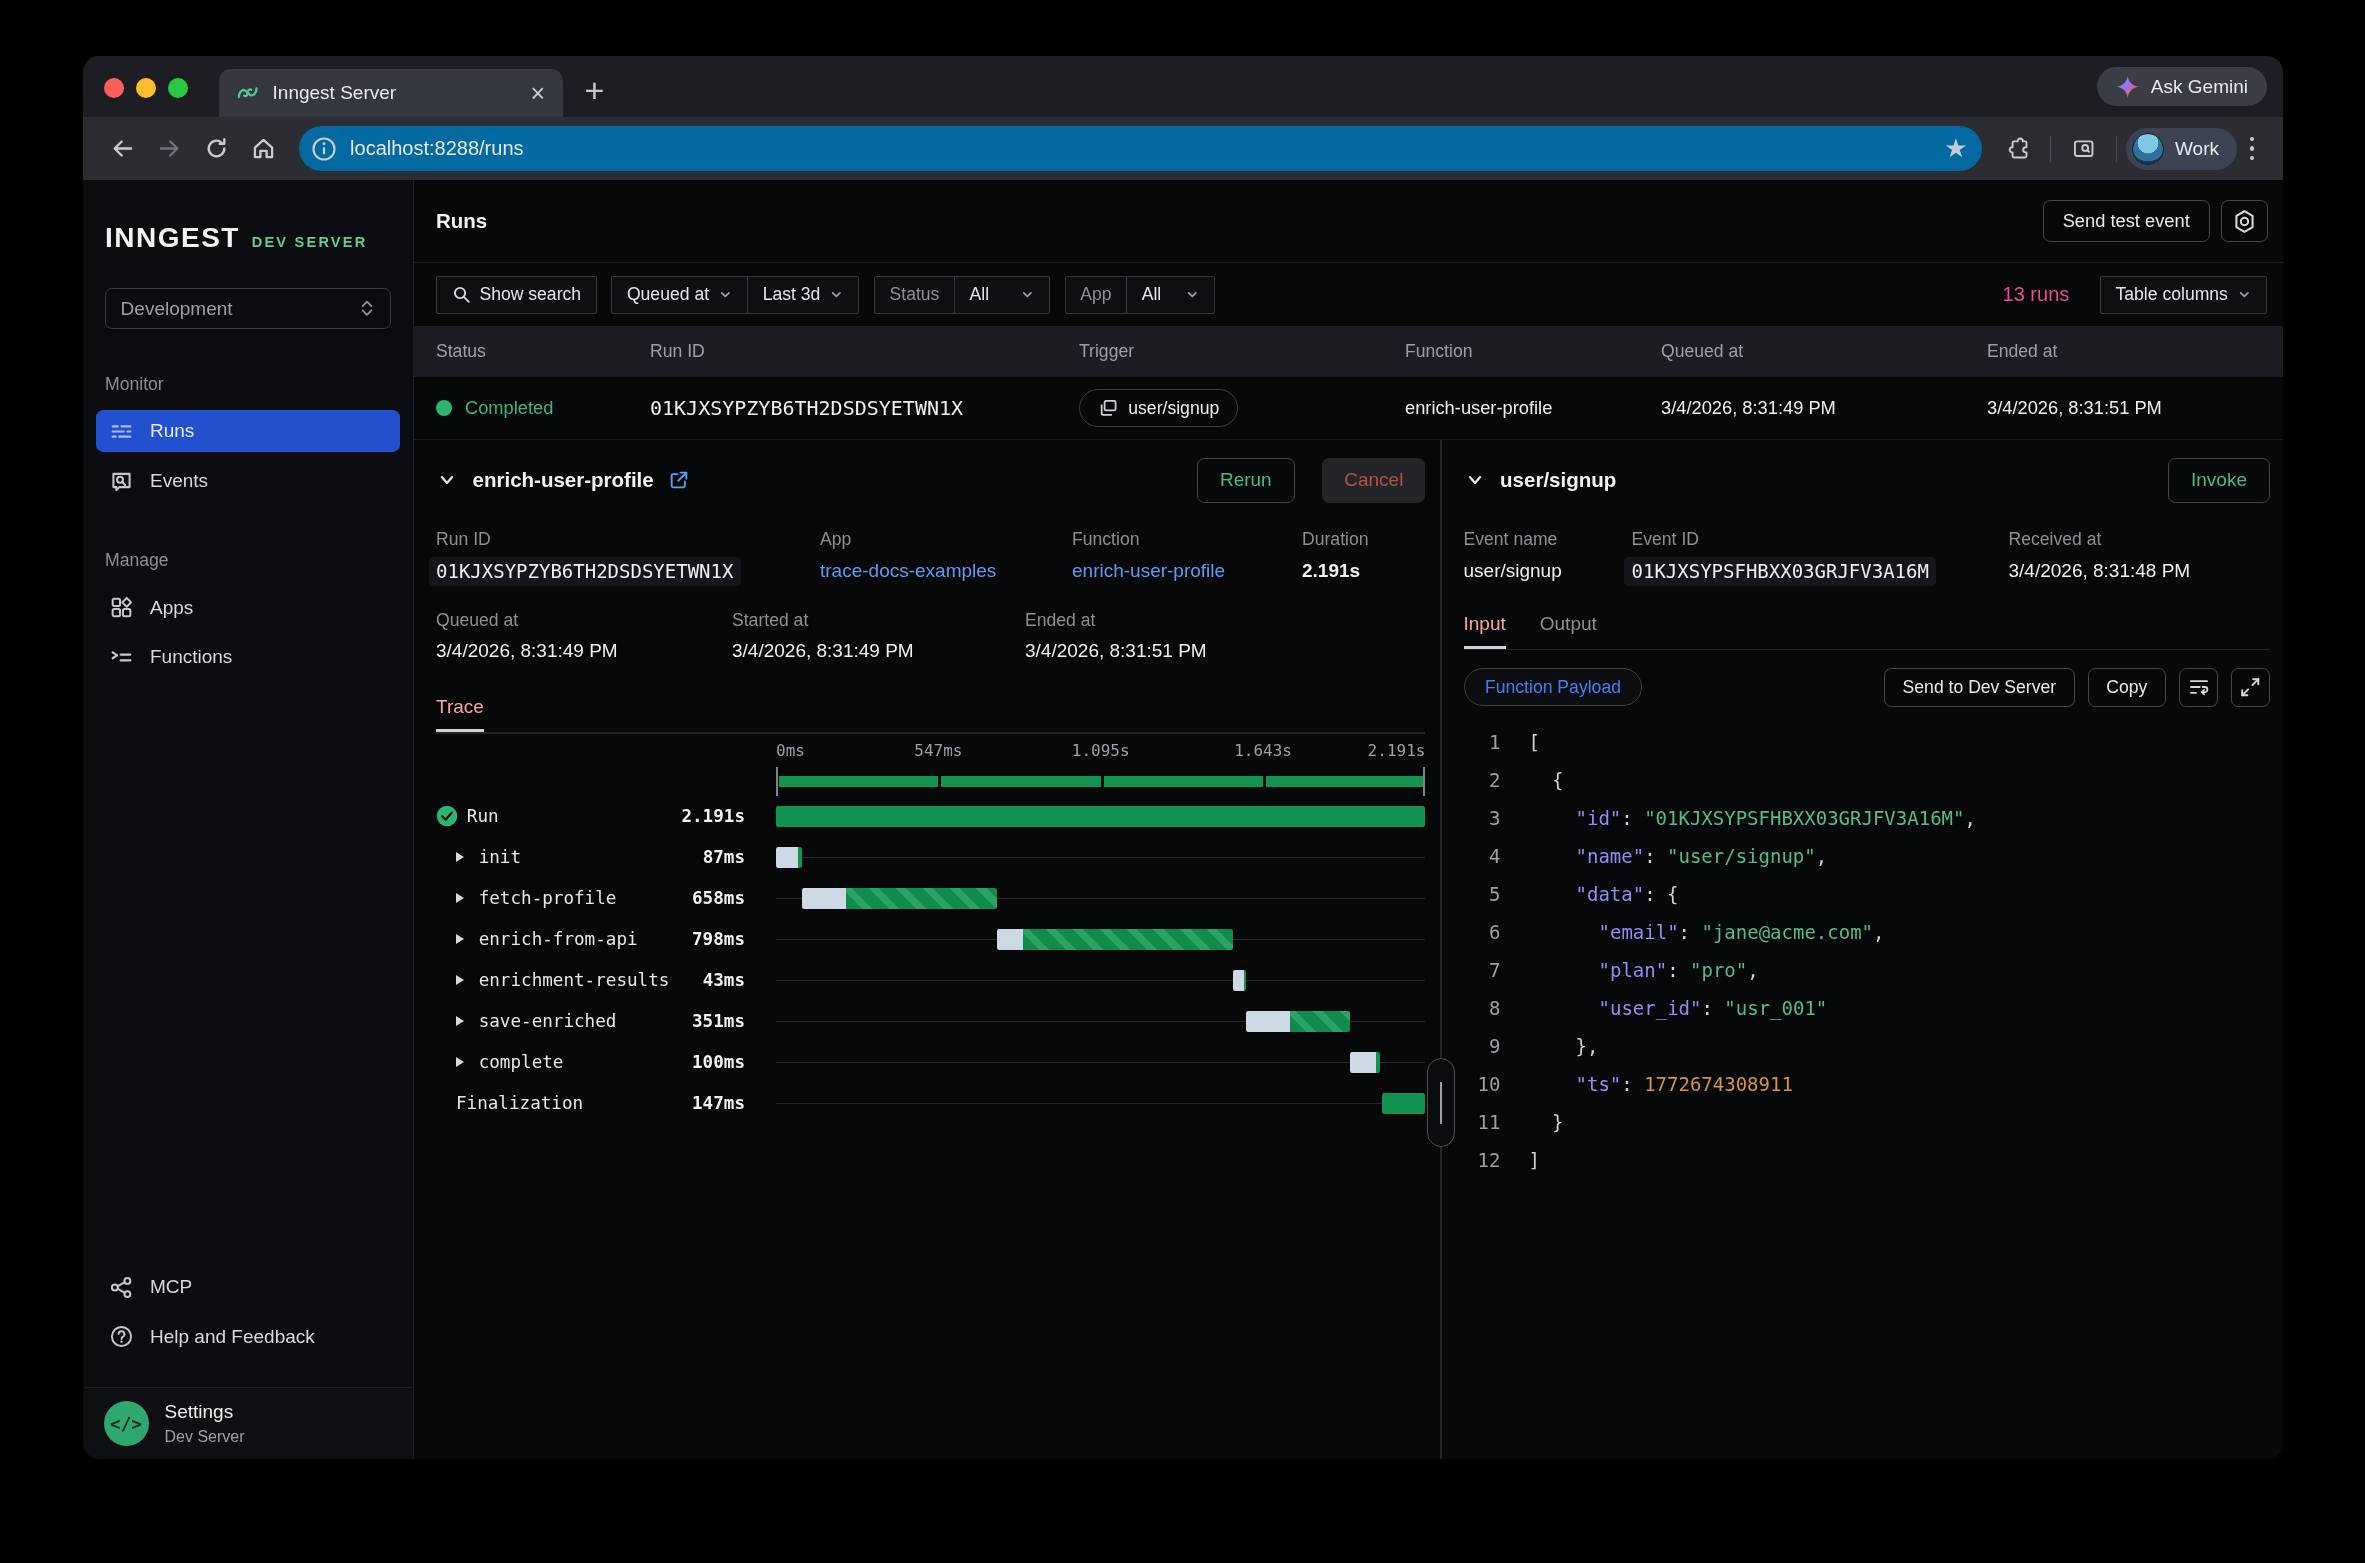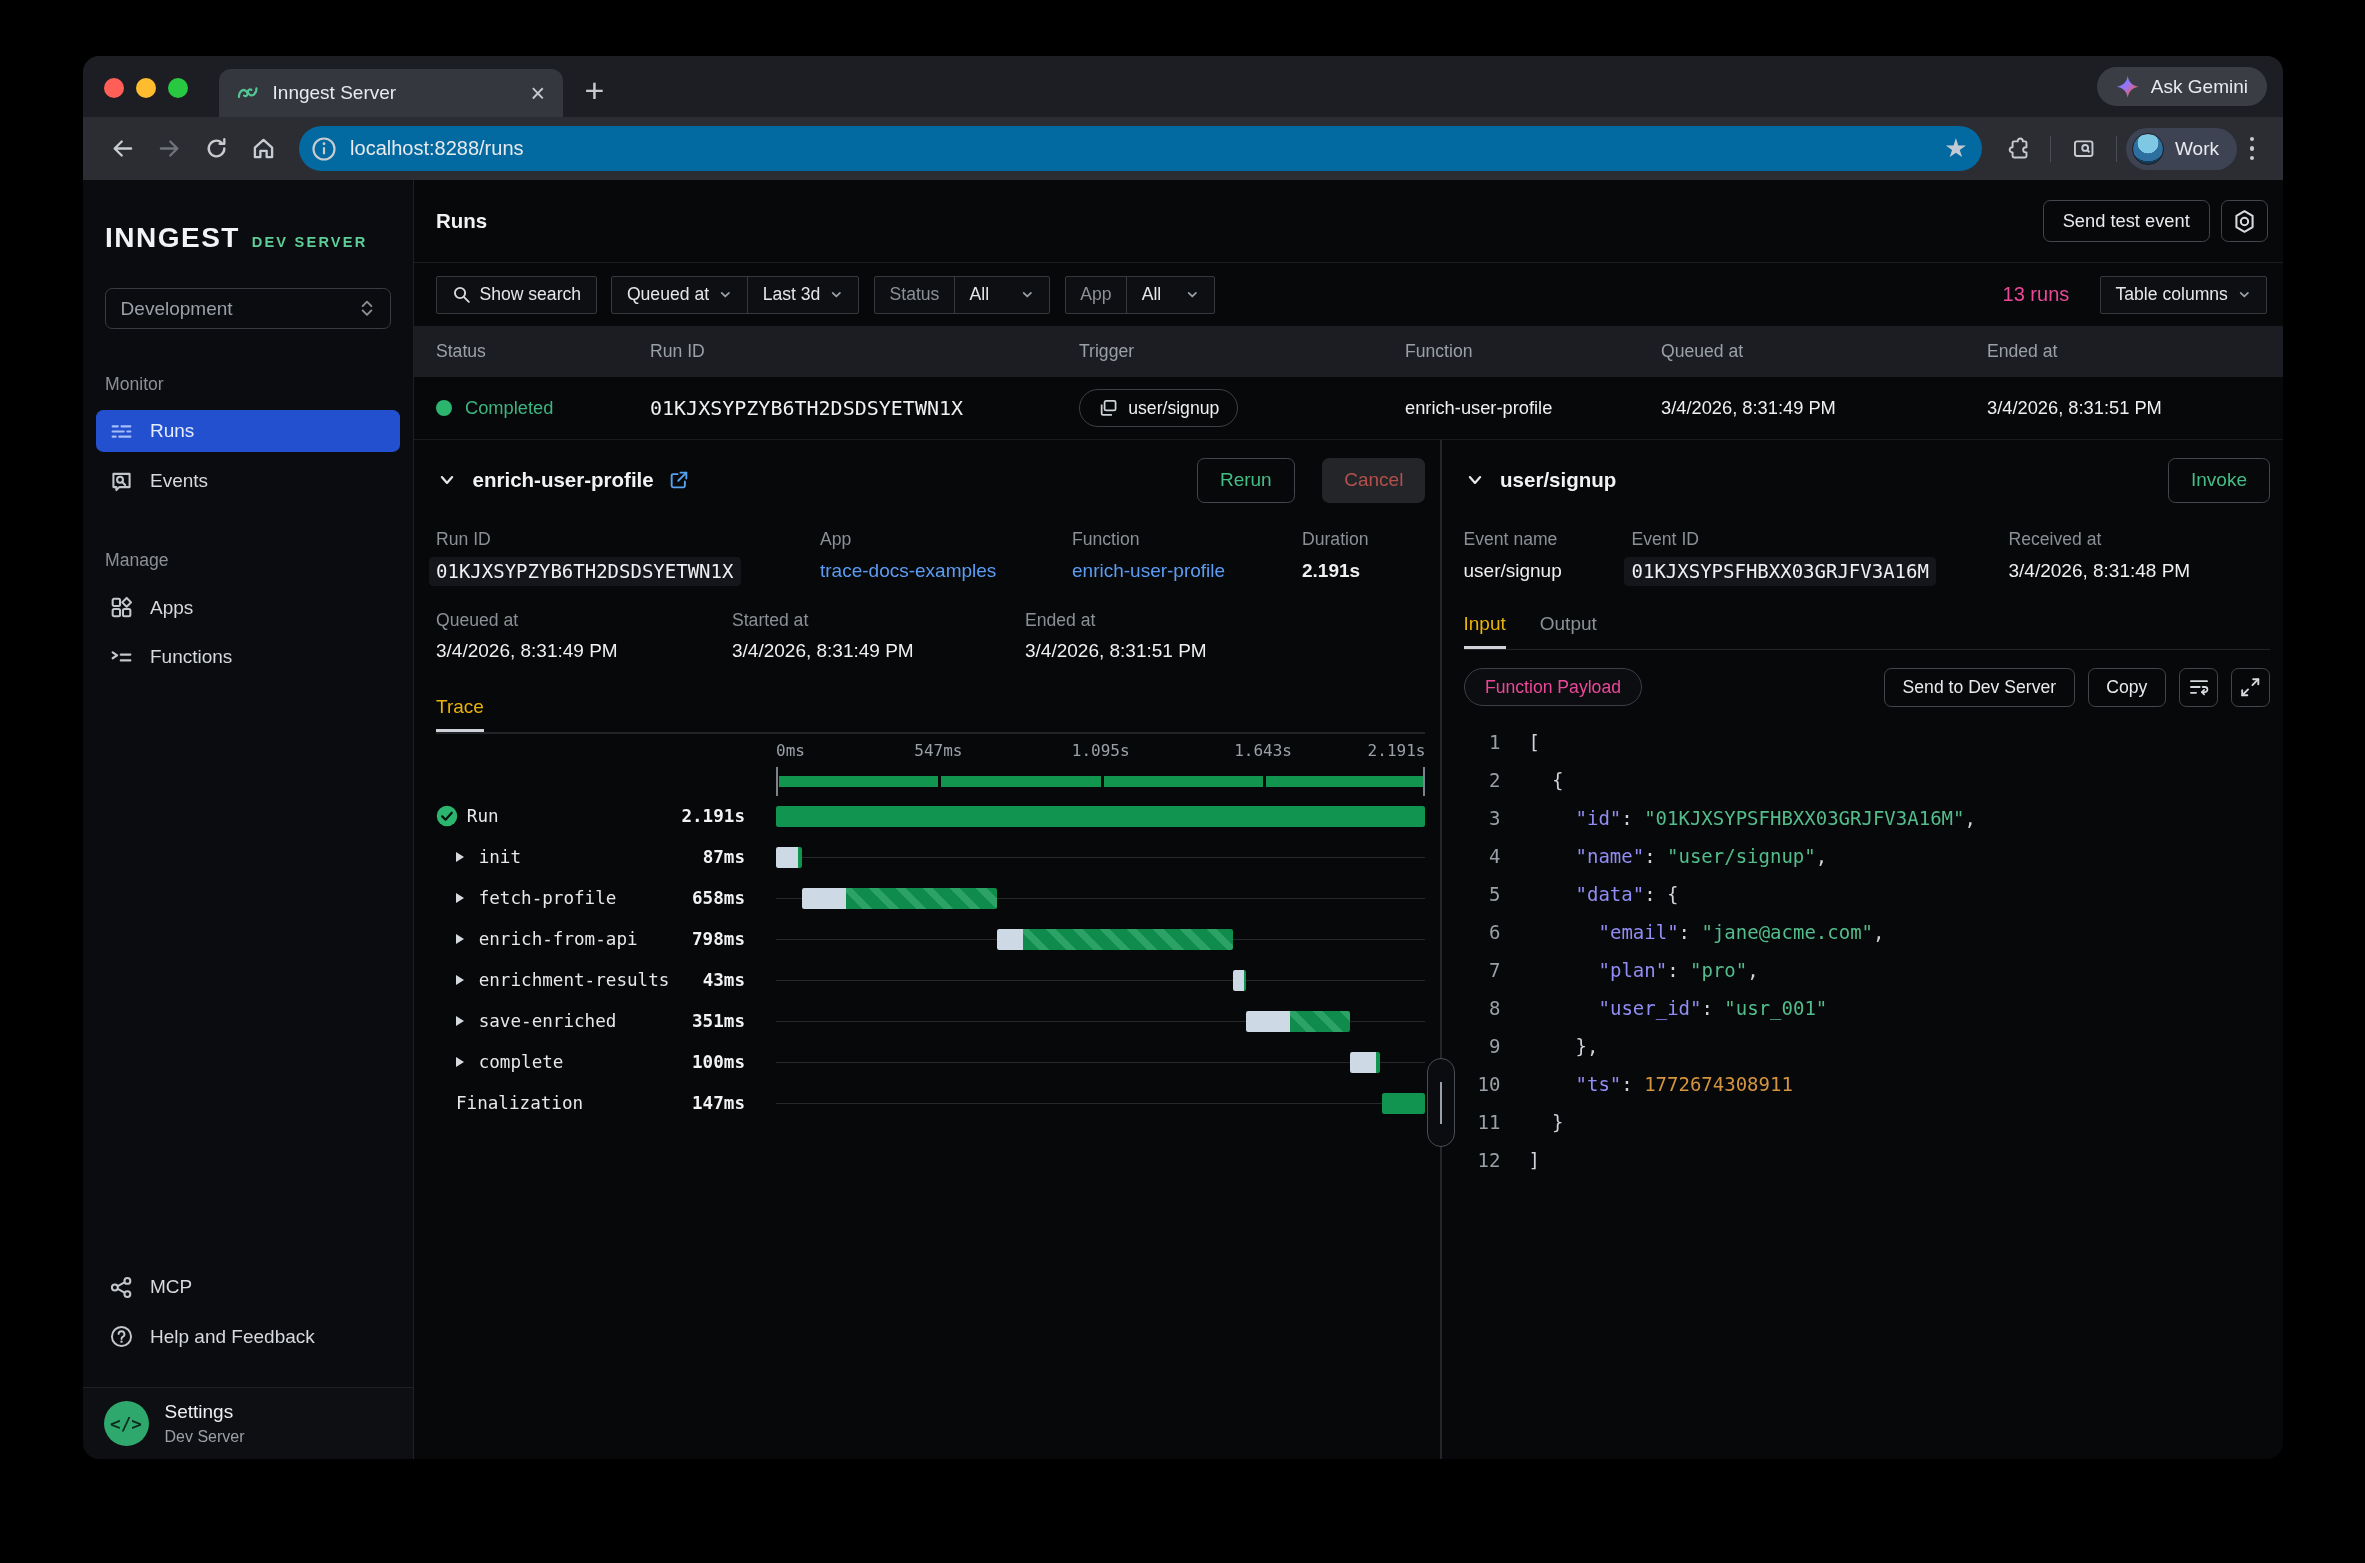--- a/index.html
+++ b/index.html
@@ -108,21 +108,21 @@
   .meta-value { margin-top:9.5px; color:#eef0f2; font-size:19px; white-space:nowrap; }
   .meta-value .idbg { background:#14161b; padding:2.9px 7.3px 4.4px; border-radius:4.4px; margin-left:-7.3px; }
   .link { color:#5b9df5; }
   .bold { font-weight:700; }
   .grid1 { margin-top:20.5px; display:grid; grid-template-columns:384px 252px 230px 1fr; flex:none; }
   .grid2 { margin-top:28px; display:grid; grid-template-columns:296px 293px 1fr; flex:none; }
   .grid3 { margin-top:20.5px; display:grid; grid-template-columns:168px 377px 1fr; flex:none; }
 
   .tabs-row { margin-top:31px; display:flex; gap:34px; flex:none; }
   .tab-item { font-size:19px; color:#8b9097; padding-bottom:11px; border-bottom:3.7px solid transparent; }
-  .tab-item.active { color:#eab308; border-bottom-color:#cfd3d9; }
+  .tab-item.active { color:#fca5a5; border-bottom-color:#cfd3d9; }
   .hrule { height:1.5px; background:#222428; flex:none; }
 
   
   .waterfall { margin-top:7.3px; }
   .wf-row { display:flex; align-items:center; height:41px; }
   .wf-left { width:340px; flex:none; display:flex; align-items:center; padding-right:31px; }
   .wf-indent { width:20px; flex:none; }
   .wf-chevicon { width:11.7px; height:14.6px; flex:none; margin-right:11px; display:flex; align-items:center; }
   .wf-chevicon i { width:0; height:0; border-left:8.8px solid #d6d9dd; border-top:5.9px solid transparent; border-bottom:5.9px solid transparent; }
   .wf-checkicon { width:22px; height:22px; margin-right:8.8px; flex:none; }
@@ -136,21 +136,21 @@
   .seg-r.hatch { background:repeating-linear-gradient(45deg,#0f8c4b 0 11.7px,#2da266 11.7px 19px); }
   .wf-axis { position:relative; height:26px; }
   .wf-axis span { position:absolute; top:0; color:#9aa0a8; font-size:16px; font-family:"DejaVu Sans Mono",monospace; }
   .wf-minimap { position:relative; height:29px; }
   .mm-bracket { position:absolute; top:0; width:2.2px; height:29px; background:#7d838b; }
   .mm-bar { position:absolute; left:2.9px; right:2.9px; top:9.5px; height:10.2px; background:#12954f; }
   .mm-tick { position:absolute; top:9.5px; width:2.9px; height:10.2px; background:#07080a; }
 
   
   .code-toolbar { margin-top:17.6px; display:flex; align-items:center; flex:none; }
-  .pill-btn { height:38px; border:1.5px solid #3c3f45; border-radius:19px; padding:0 20.5px; font-size:17.6px; color:#ec4899;
+  .pill-btn { height:38px; border:1.5px solid #3c3f45; border-radius:19px; padding:0 20.5px; font-size:17.6px; color:#3b82f6;
     background:#0c0d10; display:inline-flex; align-items:center; }
   .tb-btn { border:1.5px solid #43464c; border-radius:7.3px; height:39px; padding:0 17.6px; color:#e8eaed; font-size:17.6px;
     display:inline-flex; align-items:center; margin-left:13px; background:transparent; }
   .tb-icon { width:39px; padding:0; justify-content:center; color:#d6d9dd; }
   .code { margin-top:16px; font-family:"DejaVu Sans Mono",monospace; font-size:19px; }
   .code-line { display:flex; align-items:center; height:38px; }
   .ln { width:37px; text-align:right; color:#9aa0a8; margin-right:28px; flex:none; }
   .ct { white-space:pre; }
   .tok-k { color:#918df4; } .tok-s { color:#53bd8c; } .tok-n { color:#d49440; } .tok-p { color:#ced3da; }
 

